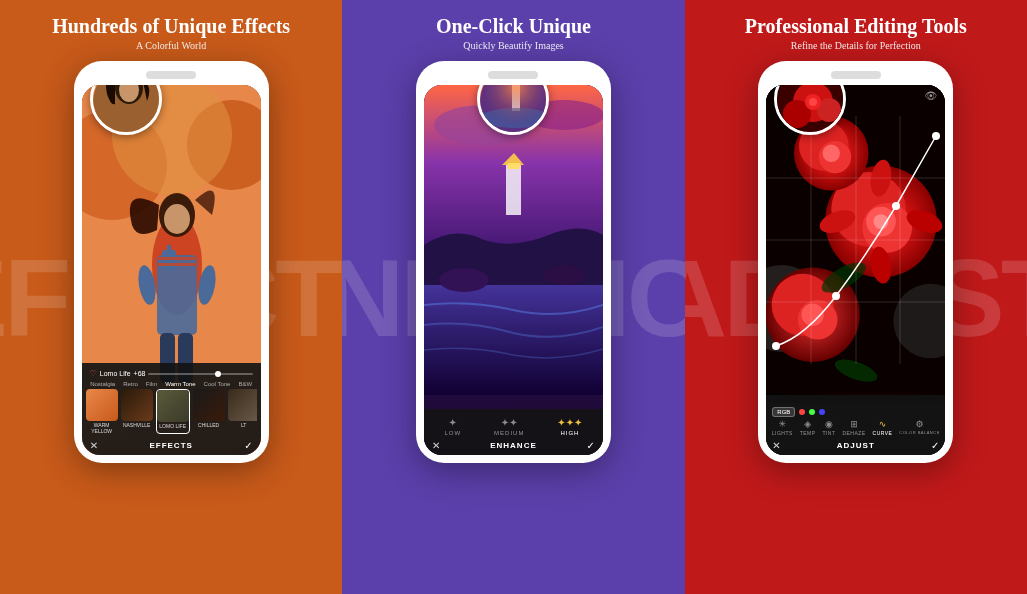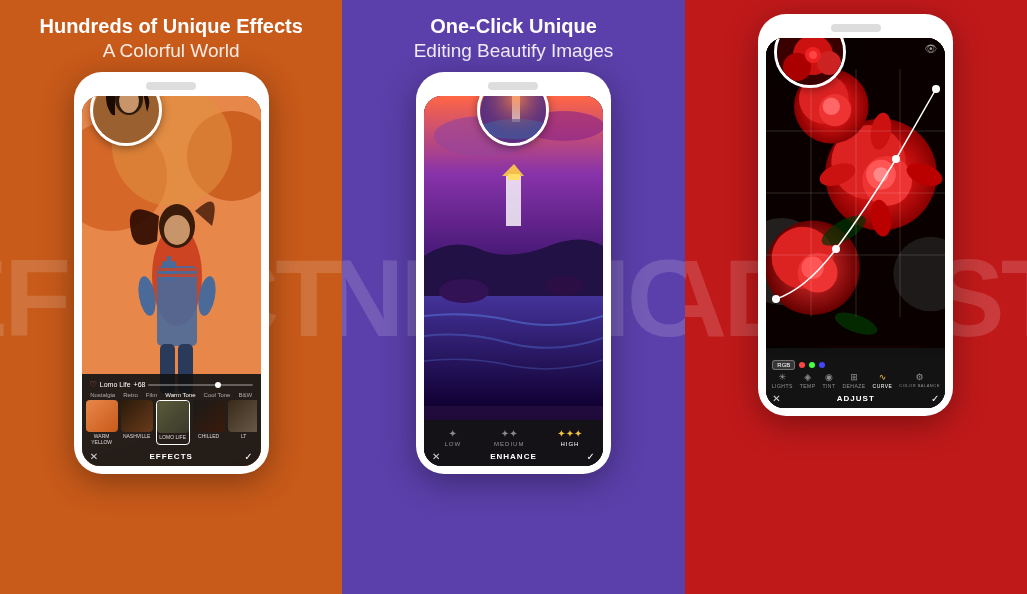--- a/index.html
+++ b/index.html
@@ -40,28 +40,29 @@
       z-index: 0;
     }
 
     
     .panel-header {
       position: relative;
       z-index: 2;
       text-align: center;
       color: white;
       margin-bottom: 10px;
+      font-family: Liberation Serif, serif;
     }
     .panel-title {
       font-size: 20px;
       font-weight: 800;
       line-height: 1.2;
     }
     .panel-subtitle {
-      font-size: 19px;
+      font-size: 10px;
       font-weight: 400;
       opacity: 0.9;
       margin-top: 2px;
     }
 
     
     .phone {
       position: relative;
       z-index: 2;
       width: 195px;
@@ -399,21 +400,21 @@
         </div>
       </div>
     </div>
   </div>
 </div>
 
 <div class="panel panel-2">
   <div class="bg-text">ENHANCE</div>
   <div class="panel-header">
     <div class="panel-title">One-Click Unique</div>
-    <div class="panel-subtitle">Editing Beautify Images</div>
+    <div class="panel-subtitle">Quickly Beautify Images</div>
   </div>
 
   <div class="phone">
     <div class="phone-notch"></div>
     <div class="phone-screen">
 
       <div class="circle-preview circle-preview-center">
         <svg width="72" height="72" viewBox="0 0 72 72" xmlns="http://www.w3.org/2000/svg">
           <circle cx="36" cy="36" r="36" fill="#5a3080"></circle>
 
@@ -487,20 +488,24 @@
             <span class="action-check">✓</span>
           </div>
         </div>
       </div>
     </div>
   </div>
 </div>
 
 <div class="panel panel-3">
   <div class="bg-text">ADJUST</div>
+  <div class="panel-header">
+    <div class="panel-title">Professional Editing Tools</div>
+    <div class="panel-subtitle">Refine the Details for Perfection</div>
+  </div>
 
   <div class="phone">
     <div class="phone-notch"></div>
     <div class="phone-screen">
 
       <div class="circle-preview" style="left:8px;">
         <svg width="72" height="72" viewBox="0 0 72 72" xmlns="http://www.w3.org/2000/svg">
           <circle cx="36" cy="36" r="36" fill="#3a0000"></circle>
 
           <circle cx="36" cy="36" r="20" fill="#cc1111"></circle>

